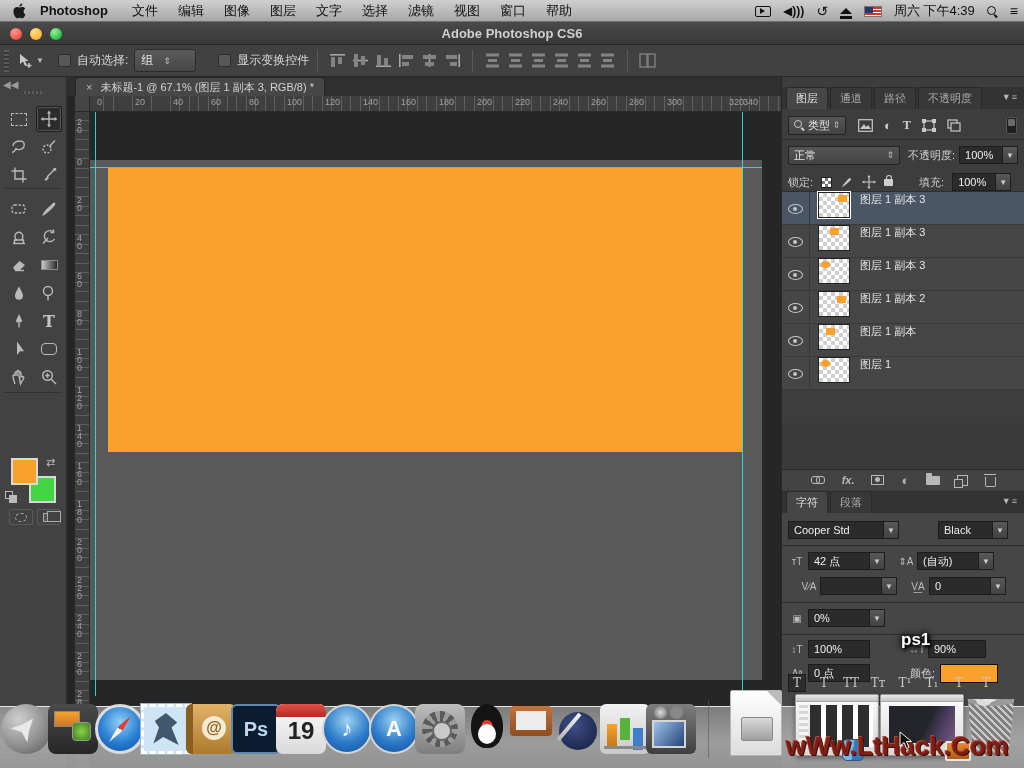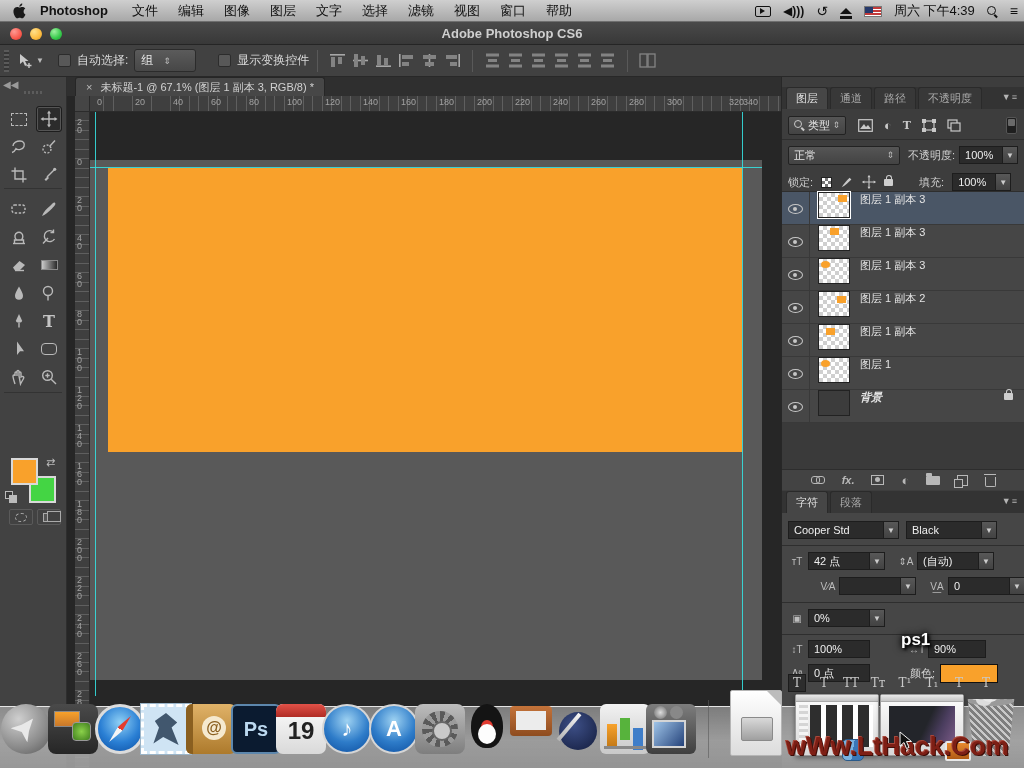--- a/index.html
+++ b/index.html
@@ -730,28 +730,20 @@
       </div>
       <div class="lrow">
         <div class="eye-cell">
           <div class="eye"></div>
         </div>
         <div class="thumb">
           <div class="blob tl"></div>
         </div>
         <span class="lname">图层 1</span>
       </div>
-      <div class="lrow">
-        <div class="eye-cell">
-          <div class="eye"></div>
-        </div>
-        <div class="thumb bgthumb"></div>
-        <span class="lname bgname">背景</span>
-        <div class="row-lock"><span class="lockpad"></span></div>
-      </div>
     </div>
   <div class="abs" style="left:0;top:346px;width:243px;height:46px;background:#3a3a3a;"></div>
 
   <div class="footer-icons">
     <span class="fi">
         <span class="ring2"></span>
       </span>
     <span class="fi" style="font-style:italic;font-weight:bold;">fx.</span>
     <span class="fi">
         <span class="maskic"></span>
@@ -774,40 +766,40 @@
     </div>
   <span class="pmenu" style="top:419px;">▼≡</span>
   <div class="abs" style="left:0;top:436px;width:243px;height:332px;background:#464646;"></div>
 
   <div class="crow" style="top:441px;height:24px;padding-left:6px;gap:7px;">
     <span class="cfield">
       <span class="field" style="width:96px;">Cooper Std</span>
         <span class="ddb">▼</span>
     </span>
     <span class="cfield">
-      <span class="field" style="width:76px;">Black</span>
+      <span class="field" style="width:55px;margin-left:32px;">Black</span>
         <span class="ddb">▼</span>
     </span>
   </div>
   <div class="psep" style="top:468px;"></div>
 
   <div class="crow" style="top:472px;height:24px;padding-left:4px;">
     <span class="cicon">тT</span>
     <span class="cfield">
       <span class="field" style="width:62px;">42 点</span>
         <span class="ddb">▼</span>
     </span>
     <span class="cicon" style="margin-left:10px;">⇕A</span>
     <span class="cfield">
       <span class="field" style="width:62px;">(自动)</span>
         <span class="ddb">▼</span>
     </span>
   </div>
 
-  <div class="crow" style="top:497px;height:24px;padding-left:16px;justify-content:flex-end;">
+  <div class="crow" style="top:497px;height:24px;padding-left:16px;">
     <span class="cicon">V∕A</span>
     <span class="cfield">
       <span class="field" style="width:62px;"></span>
         <span class="ddb">▼</span>
     </span>
     <span class="cicon" style="margin-left:10px;">V͟A</span>
     <span class="cfield">
       <span class="field" style="width:62px;">0</span>
         <span class="ddb">▼</span>
     </span>

